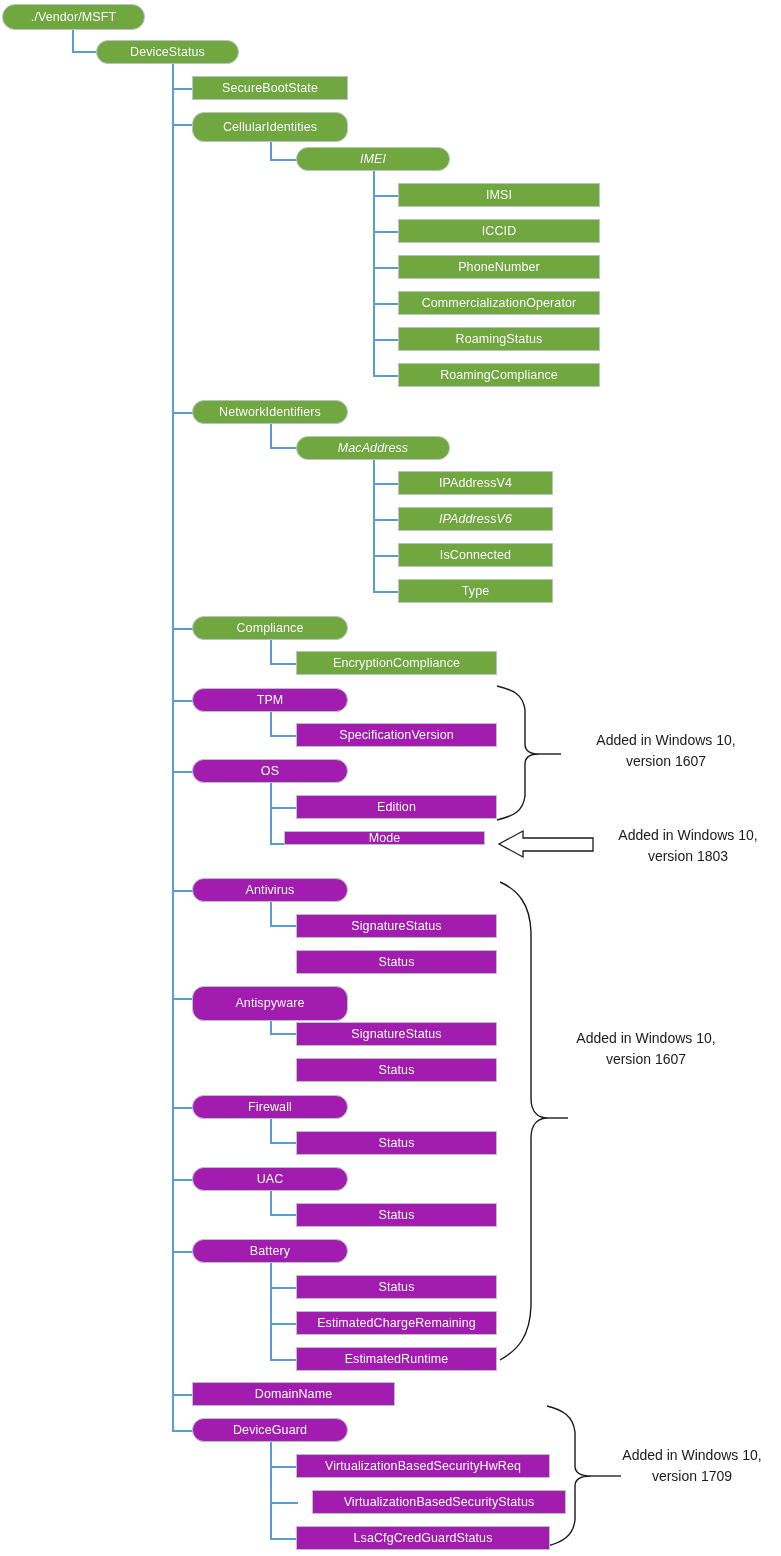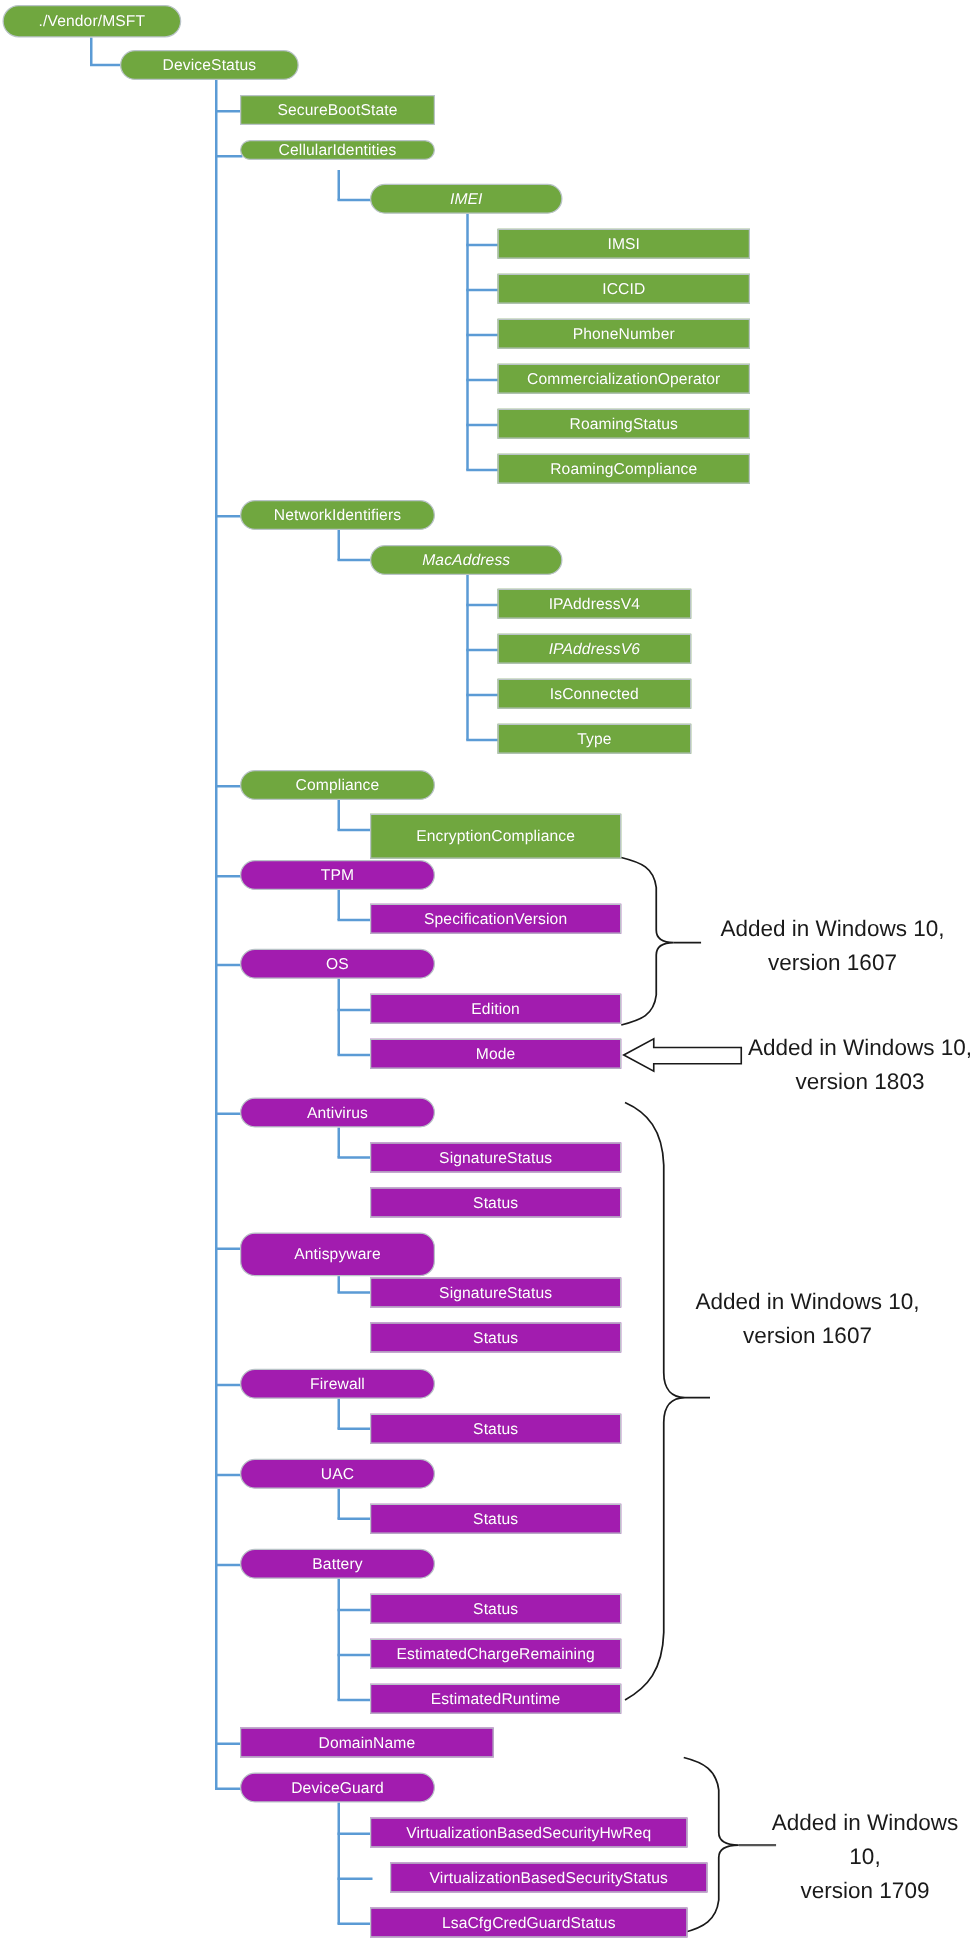--- a/index.html
+++ b/index.html
@@ -26,21 +26,21 @@
 
   
   .ln{position:absolute;background:#5b9bd5;}
   .v{width:1.6px;}
   .h{height:1.6px;}
 
   
   .anno{
     position:absolute;
     color:#1a1a1a;
-    font-size:18px;
+    font-size:14px;
     line-height:1.5;
     text-align:center;
     white-space:pre-line;
   }
   .brace{position:absolute;}
   .arrow{position:absolute;}
 </style>
 </head>
 <body>
 
@@ -145,41 +145,41 @@
 version 1803</div>
   <div class="anno" style="left:546px;top:1028px;width:200px;">Added in Windows 10,
 version 1607</div>
   <div class="anno" style="left:604px;top:1445px;width:176px;">Added in Windows 10,
 version 1709</div>
 
   <div id="node-layer">
       <div class="node green round" style="left: 2px; top: 4px; width: 143px; height: 26px; border-radius: 13px;">./Vendor/MSFT</div>
       <div class="node green round" style="left: 96px; top: 40px; width: 143px; height: 24px; border-radius: 12px;">DeviceStatus</div>
       <div class="node green rect" style="left: 192px; top: 76px; width: 156px; height: 24px;">SecureBootState</div>
-      <div class="node green round" style="left: 192px; top: 112px; width: 156px; height: 16px; border-radius: 12px;">CellularIdentities</div>
+      <div class="node green round" style="left: 192px; top: 112px; width: 156px; height: 30px; border-radius: 12px;">CellularIdentities</div>
       <div class="node green round ital" style="left: 296px; top: 147px; width: 154px; height: 24px; border-radius: 12px;">IMEI</div>
       <div class="node green rect" style="left: 398px; top: 183px; width: 202px; height: 24px;">IMSI</div>
       <div class="node green rect" style="left: 398px; top: 219px; width: 202px; height: 24px;">ICCID</div>
       <div class="node green rect" style="left: 398px; top: 255px; width: 202px; height: 24px;">PhoneNumber</div>
       <div class="node green rect" style="left: 398px; top: 291px; width: 202px; height: 24px;">CommercializationOperator</div>
       <div class="node green rect" style="left: 398px; top: 327px; width: 202px; height: 24px;">RoamingStatus</div>
       <div class="node green rect" style="left: 398px; top: 363px; width: 202px; height: 24px;">RoamingCompliance</div>
       <div class="node green round" style="left: 192px; top: 400px; width: 156px; height: 24px; border-radius: 12px;">NetworkIdentifiers</div>
       <div class="node green round ital" style="left: 296px; top: 436px; width: 154px; height: 24px; border-radius: 12px;">MacAddress</div>
       <div class="node green rect" style="left: 398px; top: 471px; width: 155px; height: 24px;">IPAddressV4</div>
       <div class="node green rect" style="left: 398px; top: 507px; width: 155px; height: 24px; font-style: italic;">IPAddressV6</div>
       <div class="node green rect" style="left: 398px; top: 543px; width: 155px; height: 24px;">IsConnected</div>
       <div class="node green rect" style="left: 398px; top: 579px; width: 155px; height: 24px;">Type</div>
       <div class="node green round" style="left: 192px; top: 616px; width: 156px; height: 24px; border-radius: 12px;">Compliance</div>
-      <div class="node green rect" style="left: 296px; top: 651px; width: 201px; height: 36px;">EncryptionCompliance</div>
+      <div class="node green rect" style="left: 296px; top: 651px; width: 201px; height: 24px;">EncryptionCompliance</div>
       <div class="node blue round" style="left: 192px; top: 688px; width: 156px; height: 24px; border-radius: 12px;">TPM</div>
       <div class="node blue rect" style="left: 296px; top: 723px; width: 201px; height: 24px;">SpecificationVersion</div>
       <div class="node blue round" style="left: 192px; top: 759px; width: 156px; height: 24px; border-radius: 12px;">OS</div>
       <div class="node blue rect" style="left: 296px; top: 795px; width: 201px; height: 24px;">Edition</div>
-      <div class="node blue rect" style="left: 296px; top: 831px; width: 201px; height: 24px;">Mode</div>
+      <div class="node blue rect" style="left: 284px; top: 831px; width: 201px; height: 14px;">Mode</div>
       <div class="node blue round" style="left: 192px; top: 878px; width: 156px; height: 24px; border-radius: 12px;">Antivirus</div>
       <div class="node blue rect" style="left: 296px; top: 914px; width: 201px; height: 24px;">SignatureStatus</div>
       <div class="node blue rect" style="left: 296px; top: 950px; width: 201px; height: 24px;">Status</div>
       <div class="node blue round" style="left: 192px; top: 986px; width: 156px; height: 35px; border-radius: 12px;">Antispyware</div>
       <div class="node blue rect" style="left: 296px; top: 1022px; width: 201px; height: 24px;">SignatureStatus</div>
       <div class="node blue rect" style="left: 296px; top: 1058px; width: 201px; height: 24px;">Status</div>
       <div class="node blue round" style="left: 192px; top: 1095px; width: 156px; height: 24px; border-radius: 12px;">Firewall</div>
       <div class="node blue rect" style="left: 296px; top: 1131px; width: 201px; height: 24px;">Status</div>
       <div class="node blue round" style="left: 192px; top: 1167px; width: 156px; height: 24px; border-radius: 12px;">UAC</div>
       <div class="node blue rect" style="left: 296px; top: 1203px; width: 201px; height: 24px;">Status</div>

